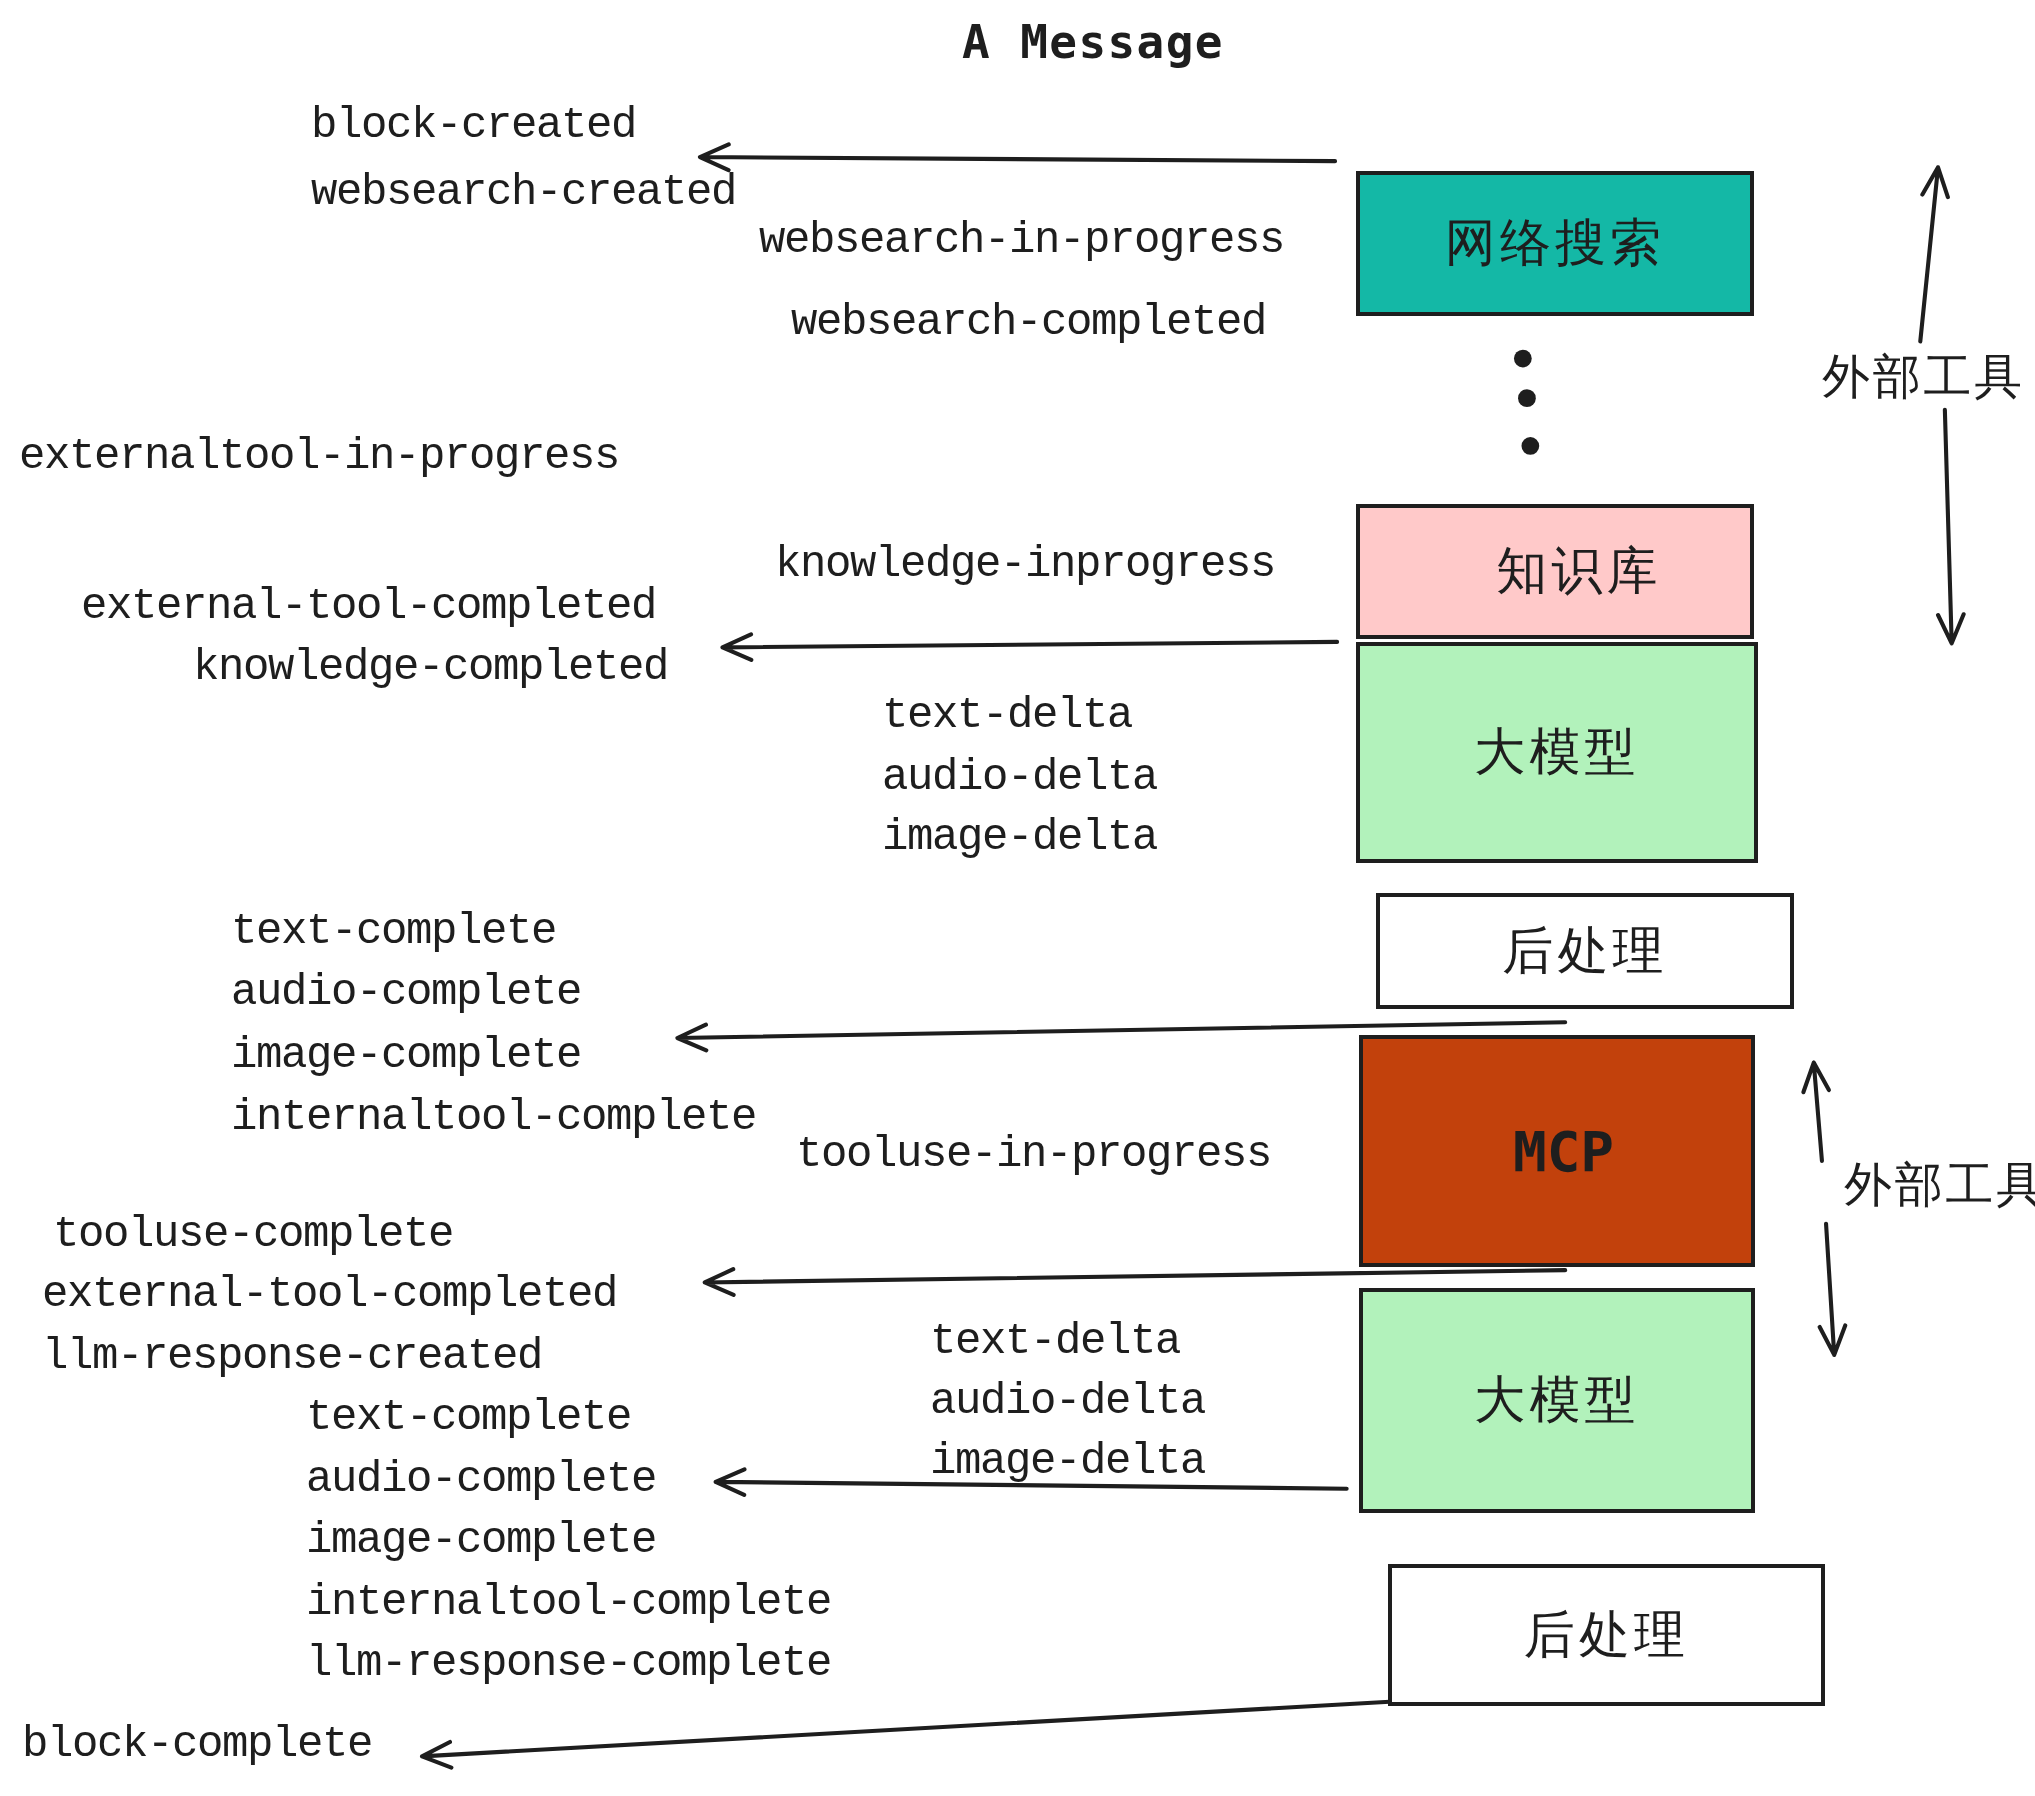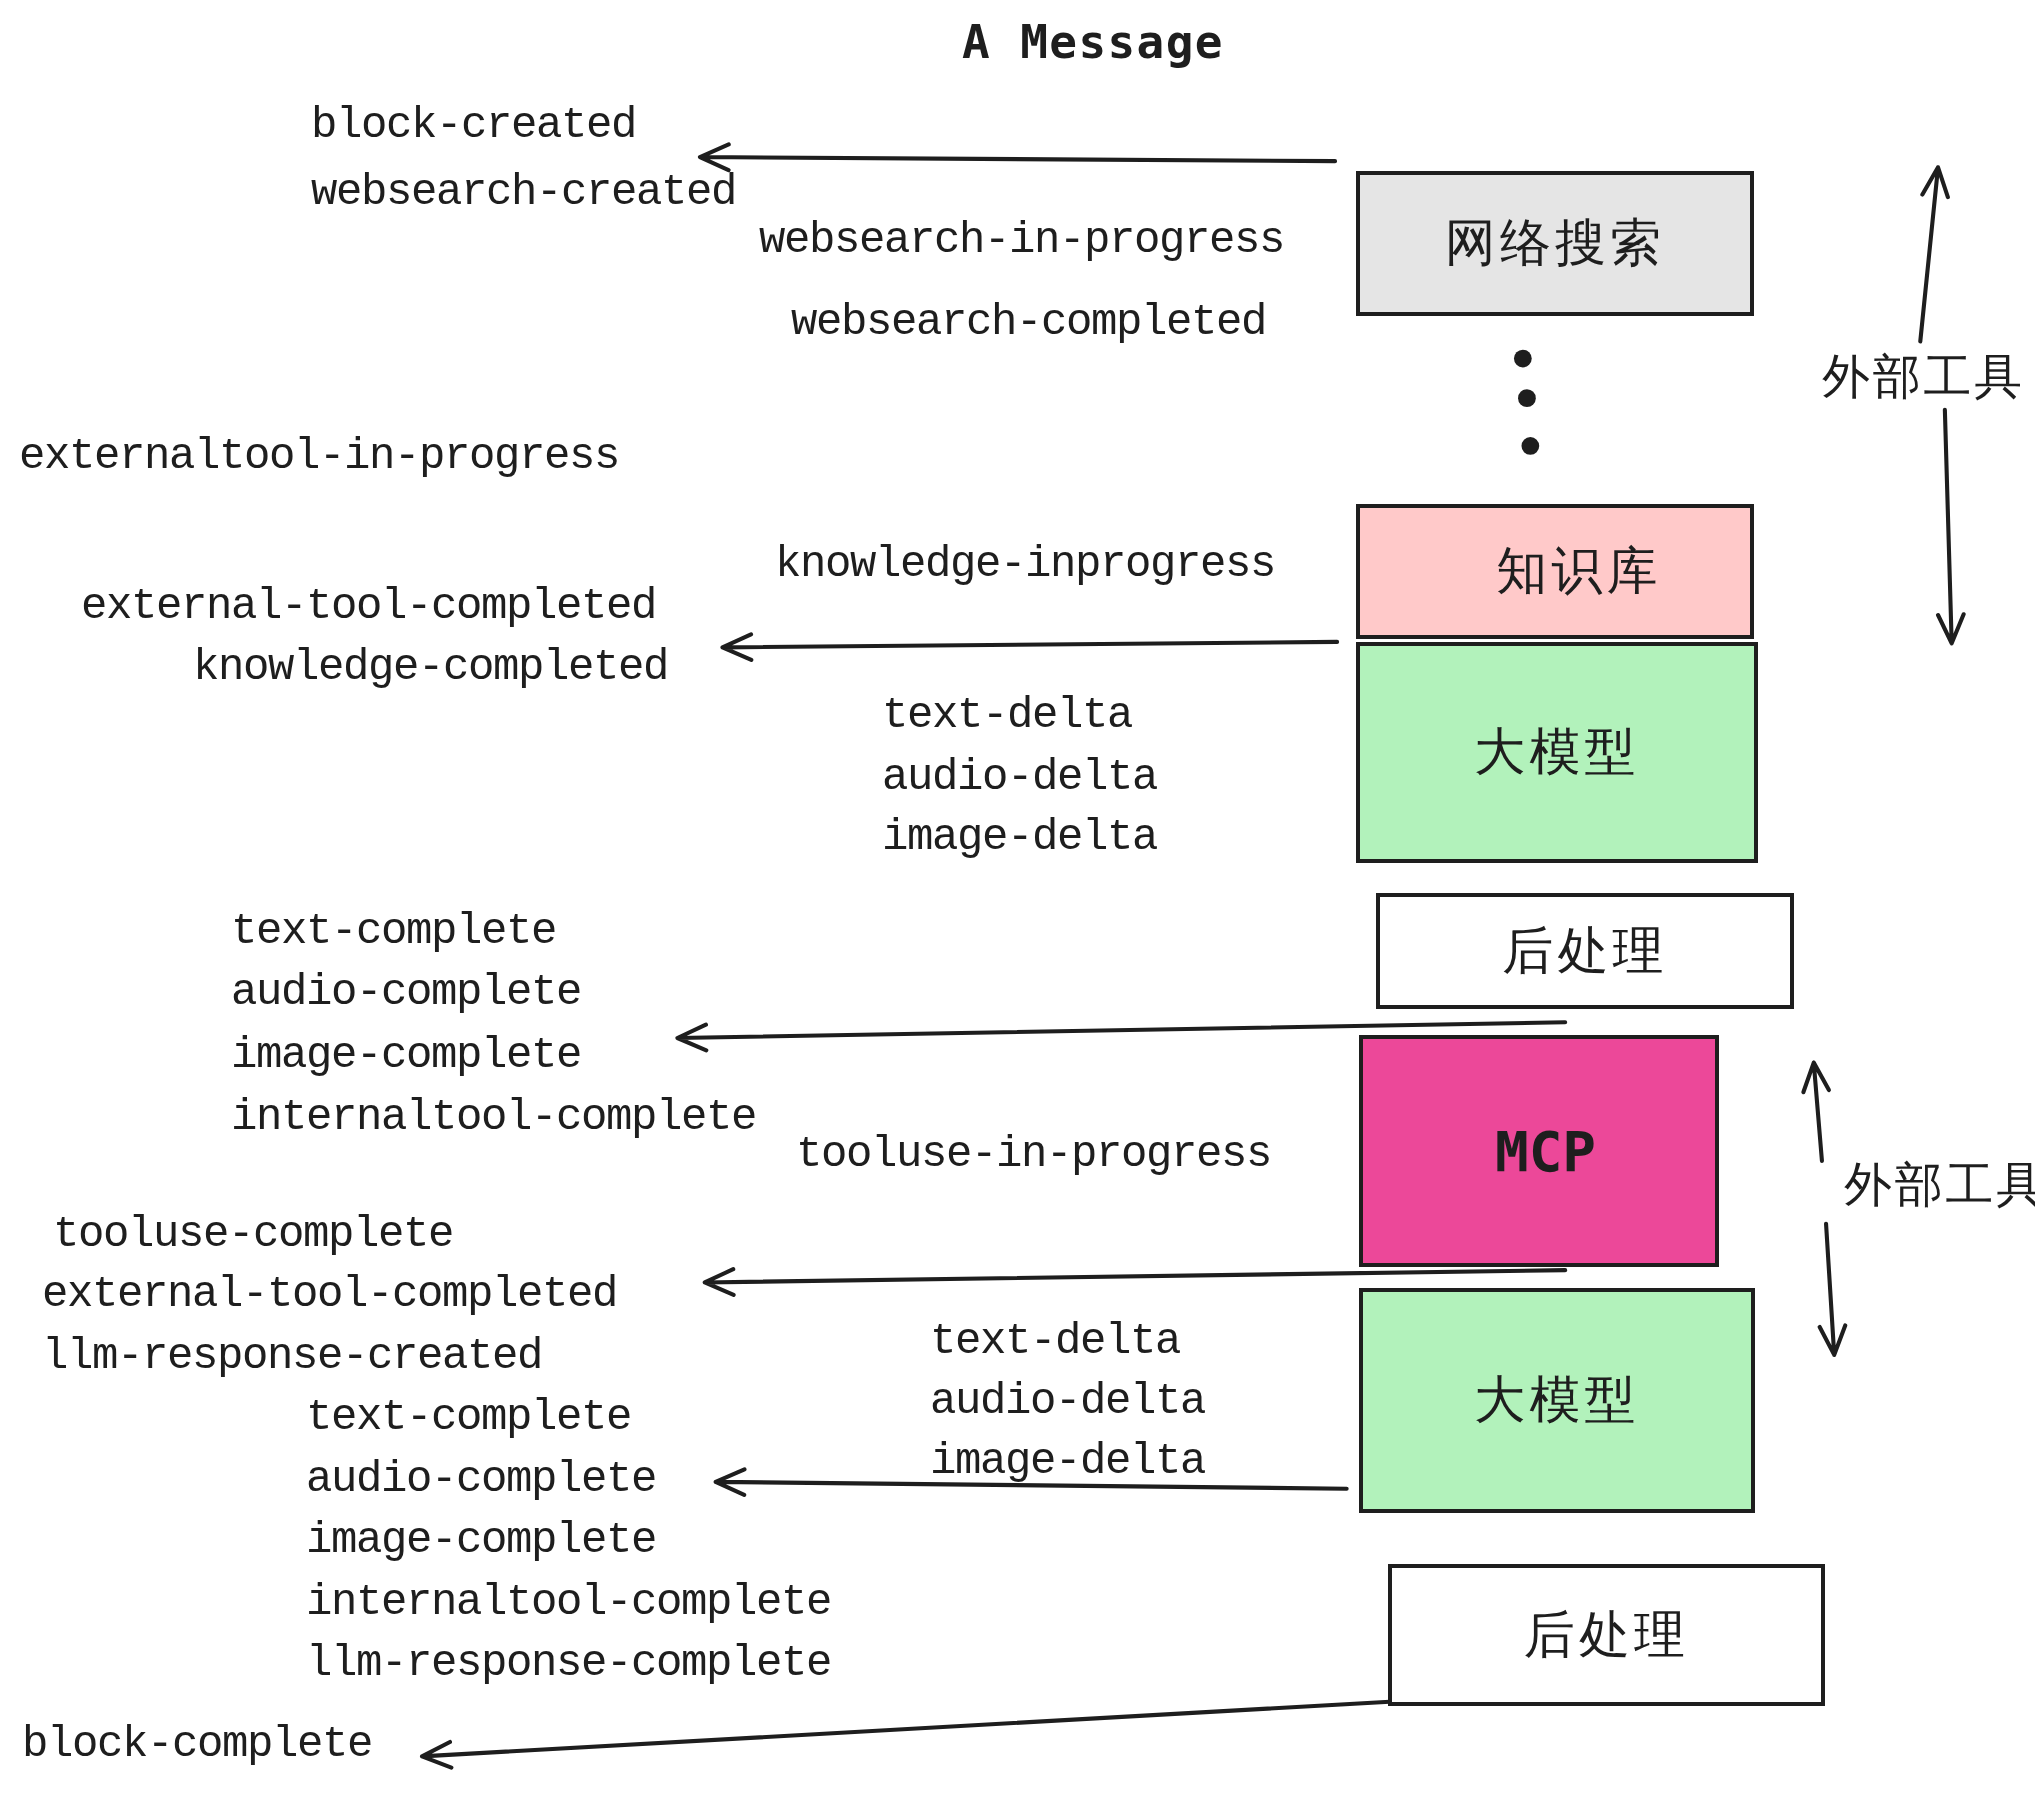--- a/index.html
+++ b/index.html
@@ -97,37 +97,37 @@
   <div class="ev" style="left:930px;top:1437px;">image-delta</div>
 
   <div class="ev" style="left:306px;top:1393px;">text-complete</div>
   <div class="ev" style="left:306px;top:1455px;">audio-complete</div>
   <div class="ev" style="left:306px;top:1516px;">image-complete</div>
   <div class="ev" style="left:306px;top:1578px;">internaltool-complete</div>
   <div class="ev" style="left:306px;top:1639px;">llm-response-complete</div>
 
   <div class="ev" style="left:22px;top:1720px;">block-complete</div>
 
-  <div class="box" style="left: 1356px; top: 171px; width: 398px; height: 145px; background-color: #e5e5e5;">
+  <div class="box" style="left: 1356px; top: 171px; width: 398px; height: 145px; background-color: #14b8a6;">
     <span>网络搜索</span>
   </div>
 
   <div class="box" style="left: 1356px; top: 504px; width: 398px; height: 135px; background-color: rgb(255, 201, 201); padding-left: 48px;">
     <span>知识库</span>
   </div>
 
   <div class="box" style="left: 1356px; top: 642px; width: 402px; height: 221px; background-color: rgb(178, 242, 187);">
     <span>大模型</span>
   </div>
 
   <div class="box" style="left: 1376px; top: 893px; width: 418px; height: 116px; background-color: rgb(255, 255, 255);">
     <span>后处理</span>
   </div>
 
-  <div class="box mcp-box" style="left: 1359px; top: 1035px; width: 360px; height: 232px; background-color: #ec4899; padding-left: 13px;">
+  <div class="box mcp-box" style="left: 1359px; top: 1035px; width: 396px; height: 232px; background-color: #c2410c; padding-left: 13px;">
     <span>MCP</span>
   </div>
 
   <div class="box" style="left: 1359px; top: 1288px; width: 396px; height: 225px; background-color: rgb(178, 242, 187);">
     <span>大模型</span>
   </div>
 
   <div class="box" style="left: 1388px; top: 1564px; width: 437px; height: 142px; background-color: rgb(255, 255, 255);">
     <span>后处理</span>
   </div>

